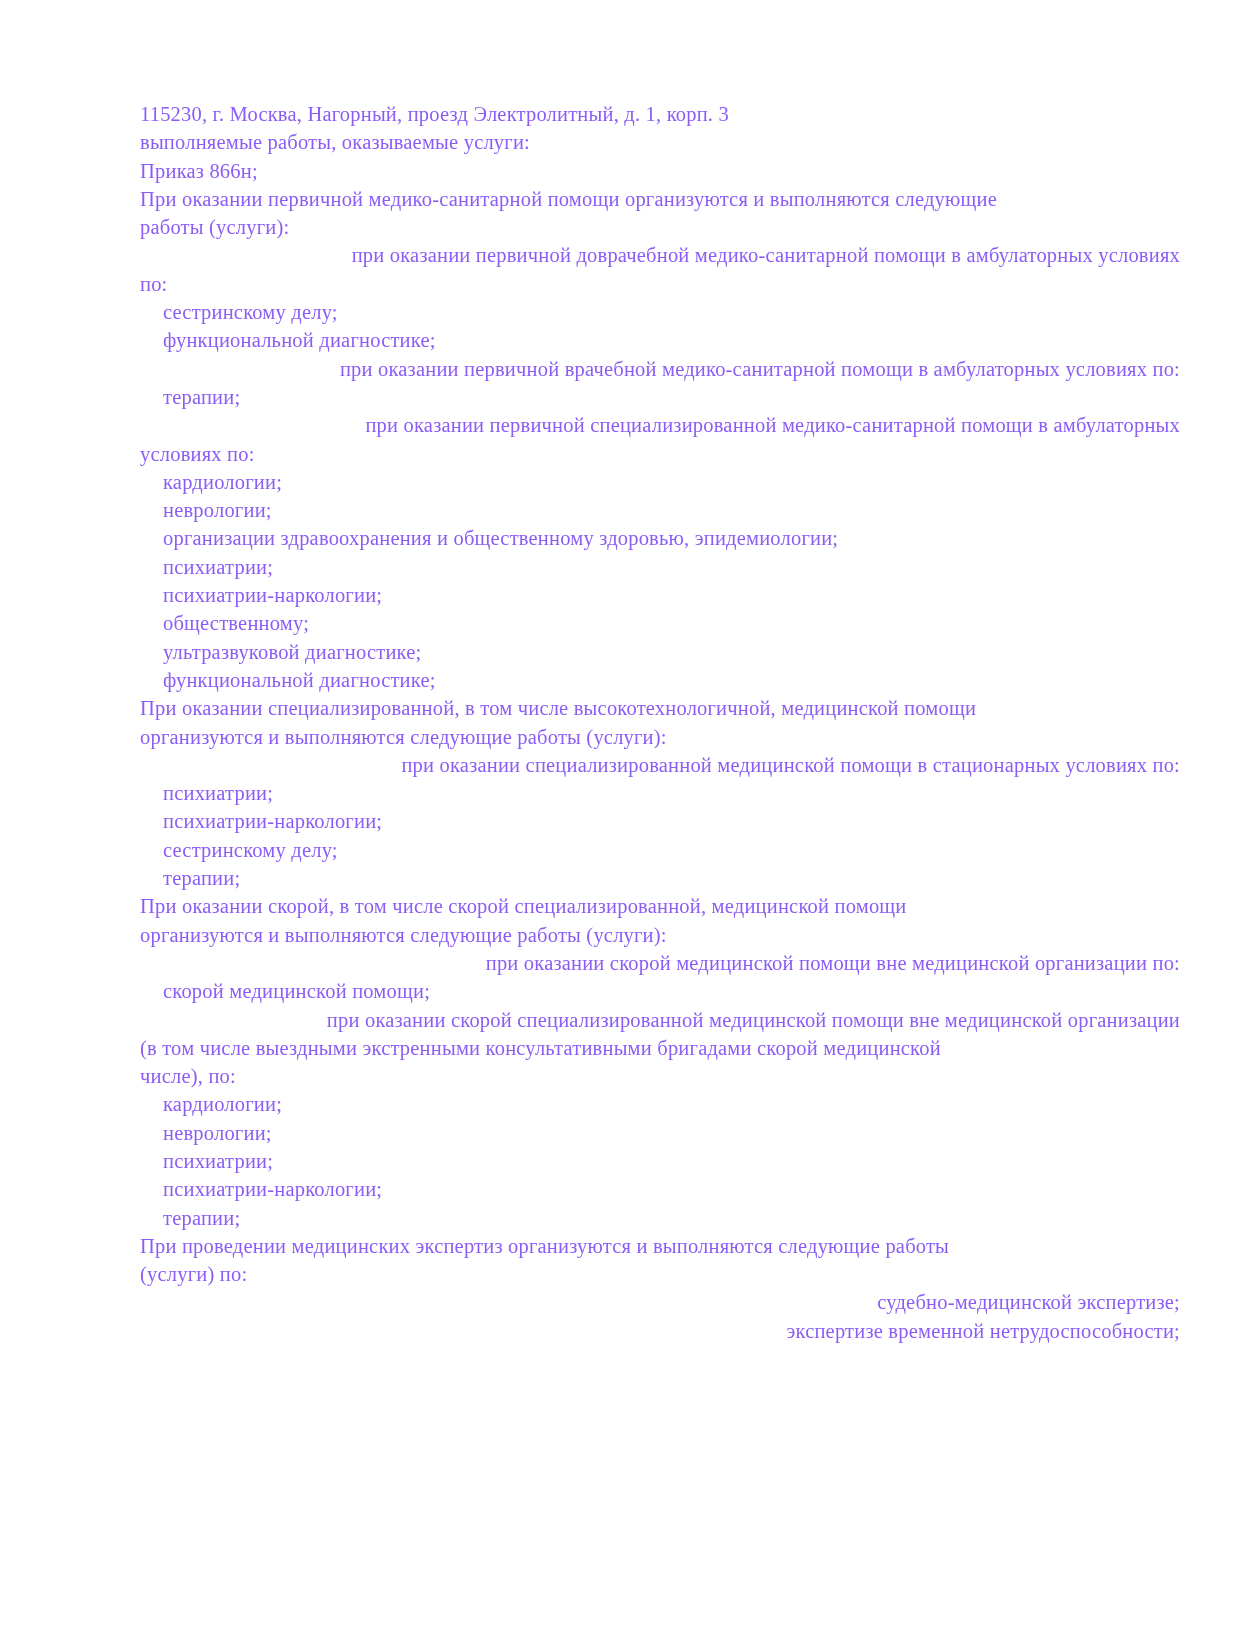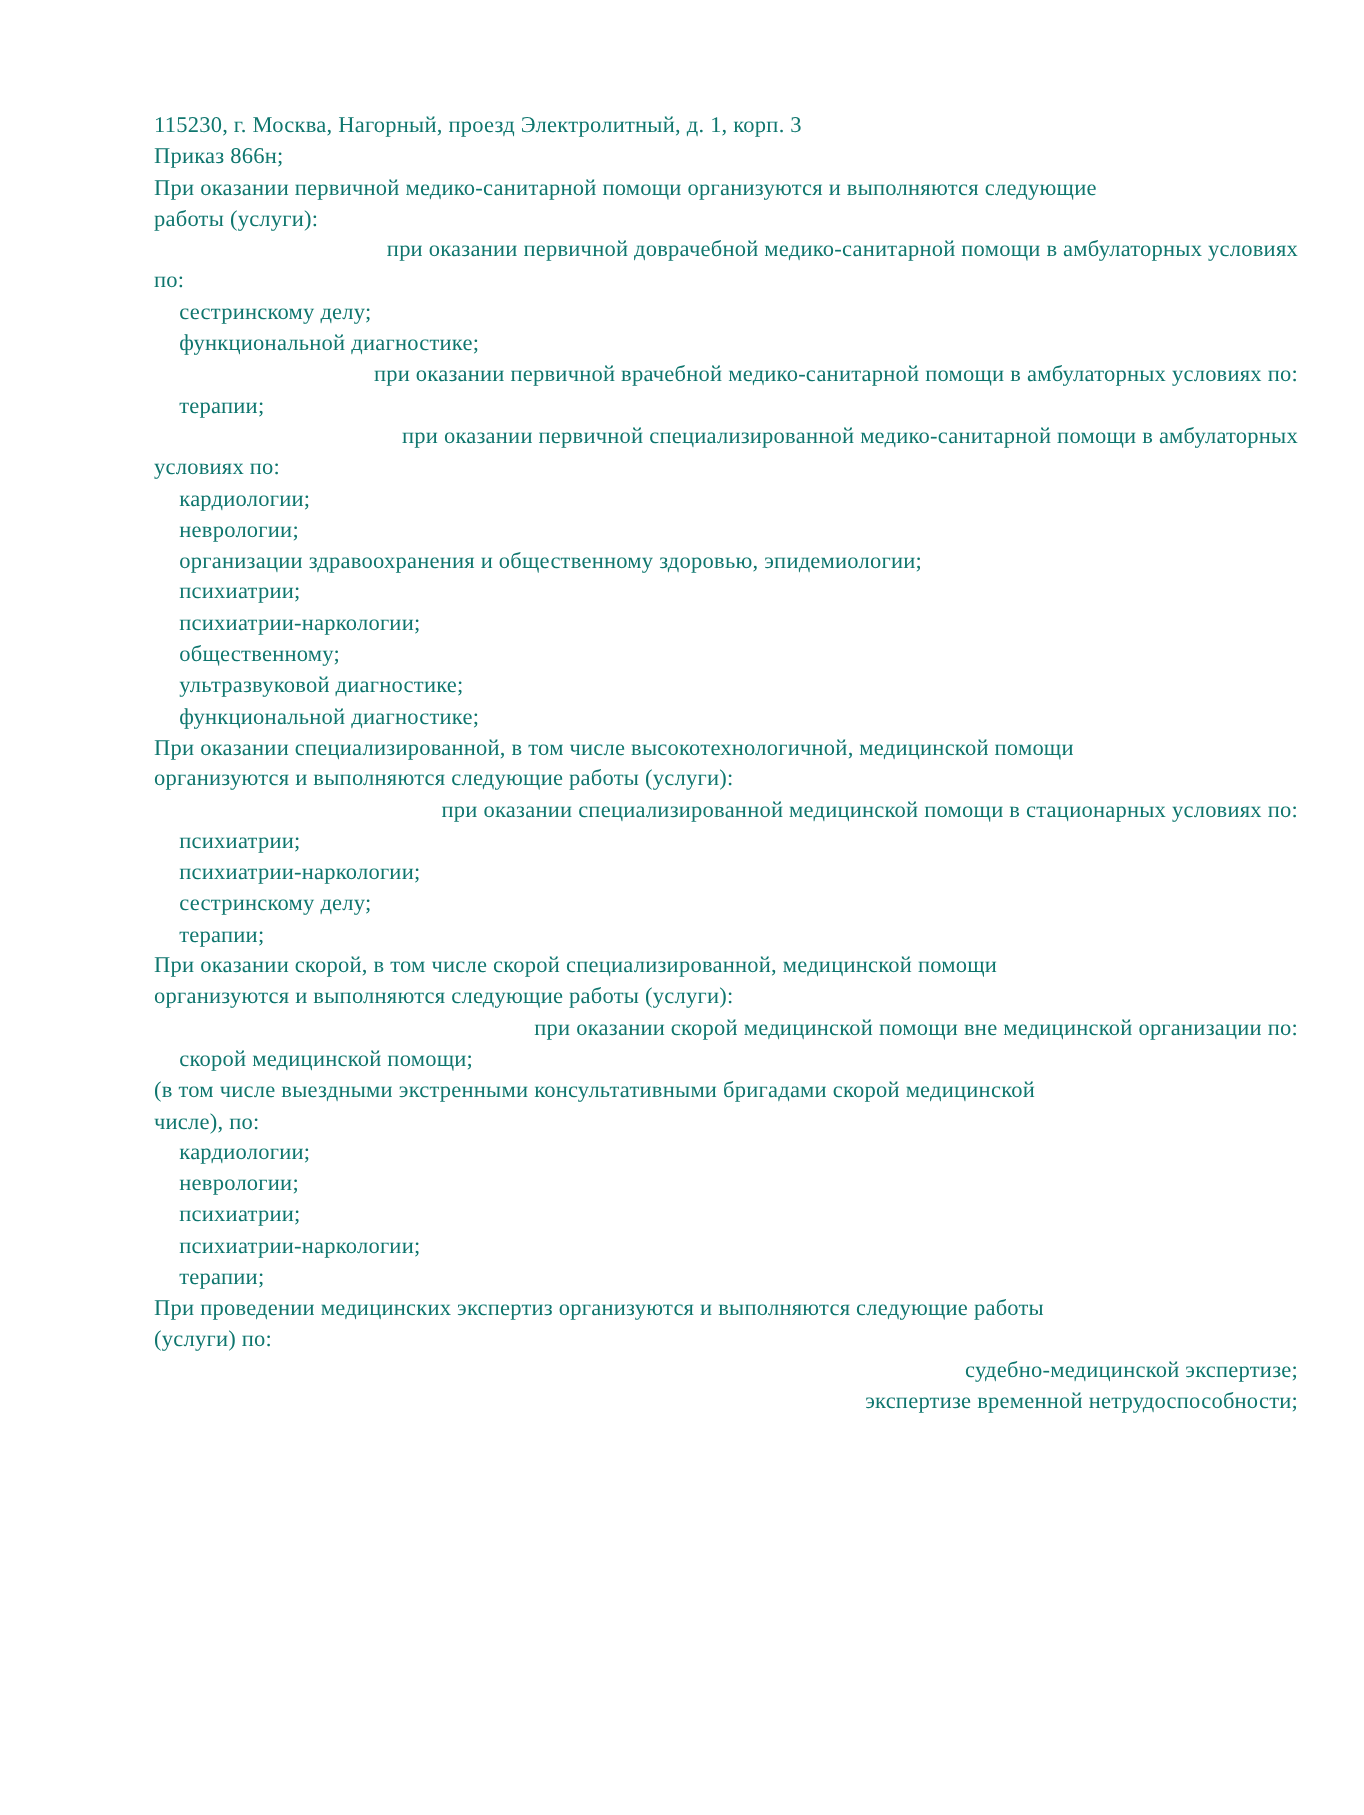--- a/index.html
+++ b/index.html
@@ -7,21 +7,21 @@
       padding: 0;
       background: #ffffff;
     }
     .page {
       position: relative;
       width: 1240px;
       height: 1417px;
       background: #ffffff;
       overflow: hidden;
       font-family: "Liberation Serif", "DejaVu Serif", serif;
-      color: #0f766e;
+      color: #8b5cf6;
     }
     .text-block {
       position: absolute;
       top: 100px;
       left: 140px;
       right: 60px;
     }
     .line {
       font-size: 20.5px;
       line-height: 28.3px;
@@ -31,20 +31,21 @@
     .indent-0 { padding-left: 0; }
     .indent-1 { padding-left: 9px; text-align: right; }
     .indent-2 { padding-left: 23px; }
   </style>
 </head>
 <body>
 
 <div class="page">
   <div class="text-block">
       <div class="line indent-0">115230, г. Москва, Нагорный, проезд Электролитный, д. 1, корп. 3</div>
+      <div class="line indent-0">выполняемые работы, оказываемые услуги:</div>
       <div class="line indent-0">Приказ 866н;</div>
       <div class="line indent-0">При оказании первичной медико-санитарной помощи организуются и выполняются следующие</div>
       <div class="line indent-0">работы (услуги):</div>
       <div class="line indent-1">при оказании первичной доврачебной медико-санитарной помощи в амбулаторных условиях</div>
       <div class="line indent-0">по:</div>
       <div class="line indent-2">сестринскому делу;</div>
       <div class="line indent-2">функциональной диагностике;</div>
       <div class="line indent-1">при оказании первичной врачебной медико-санитарной помощи в амбулаторных условиях по:</div>
       <div class="line indent-2">терапии;</div>
       <div class="line indent-1">при оказании первичной специализированной медико-санитарной помощи в амбулаторных</div>
@@ -61,20 +62,21 @@
       <div class="line indent-0">организуются и выполняются следующие работы (услуги):</div>
       <div class="line indent-1">при оказании специализированной медицинской помощи в стационарных условиях по:</div>
       <div class="line indent-2">психиатрии;</div>
       <div class="line indent-2">психиатрии-наркологии;</div>
       <div class="line indent-2">сестринскому делу;</div>
       <div class="line indent-2">терапии;</div>
       <div class="line indent-0">При оказании скорой, в том числе скорой специализированной, медицинской помощи</div>
       <div class="line indent-0">организуются и выполняются следующие работы (услуги):</div>
       <div class="line indent-1">при оказании скорой медицинской помощи вне медицинской организации по:</div>
       <div class="line indent-2">скорой медицинской помощи;</div>
+      <div class="line indent-1">при оказании скорой специализированной медицинской помощи вне медицинской организации</div>
       <div class="line indent-0">(в том числе выездными экстренными консультативными бригадами скорой медицинской</div>
       <div class="line indent-0">числе), по:</div>
       <div class="line indent-2">кардиологии;</div>
       <div class="line indent-2">неврологии;</div>
       <div class="line indent-2">психиатрии;</div>
       <div class="line indent-2">психиатрии-наркологии;</div>
       <div class="line indent-2">терапии;</div>
       <div class="line indent-0">При проведении медицинских экспертиз организуются и выполняются следующие работы</div>
       <div class="line indent-0">(услуги) по:</div>
       <div class="line indent-1">судебно-медицинской экспертизе;</div>

